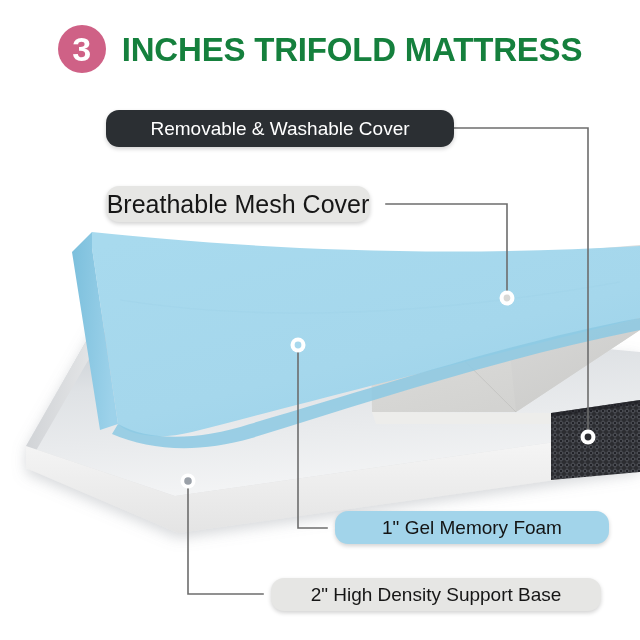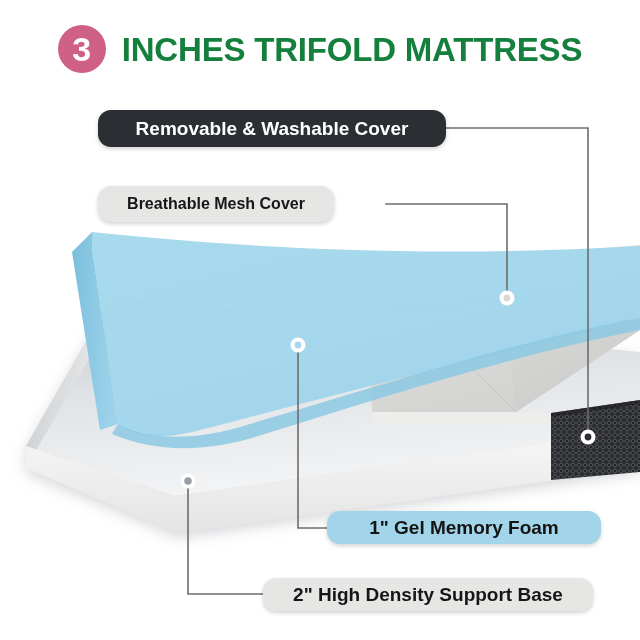--- a/index.html
+++ b/index.html
@@ -66,24 +66,25 @@
     height: 640px;
   }
 
   
   .label {
     position: absolute;
     display: flex;
     align-items: center;
     justify-content: center;
     border-radius: 13px;
-    font-weight: bold;
+    font-weight: normal;
     white-space: nowrap;
     box-shadow: 0 2px 4px rgba(0,0,0,0.18);
     line-height: 1;
+    margin-left: 8px;
   }
   .label.dark {
     background: #2b2f33;
     color: #ffffff;
   }
   .label.light {
     background: #e6e6e4;
     color: #161616;
   }
   .label.blue {
@@ -94,23 +95,23 @@
   #label-removable {
     left: 98px;
     top: 110px;
     width: 348px;
     height: 37px;
     font-size: 19px;
   }
   #label-mesh {
     left: 98px;
     top: 186px;
-    width: 236px;
+    width: 264px;
     height: 36px;
-    font-size: 16px;
+    font-size: 25px;
   }
   #label-gel {
     left: 327px;
     top: 511px;
     width: 274px;
     height: 33px;
     font-size: 19px;
   }
   #label-base {
     left: 263px;

